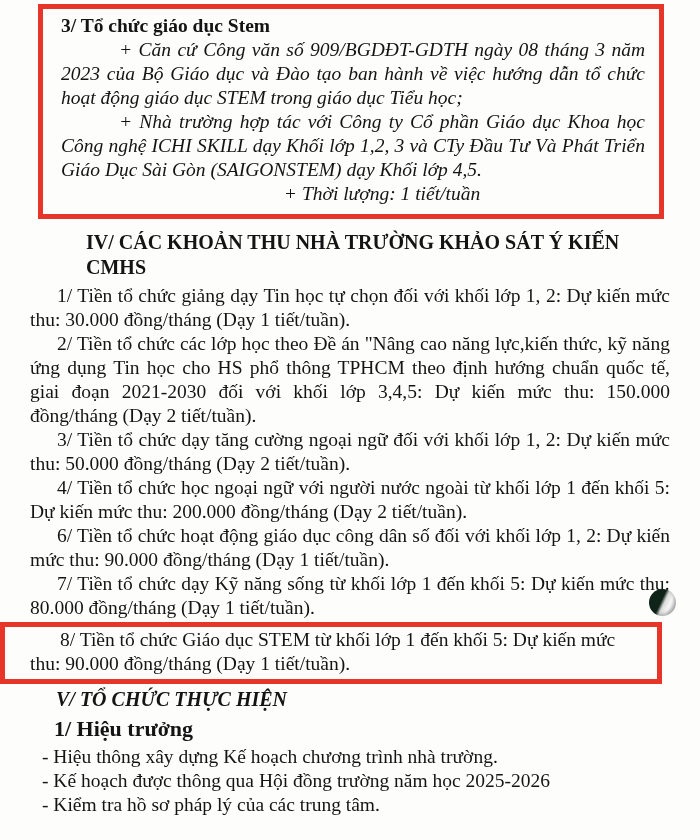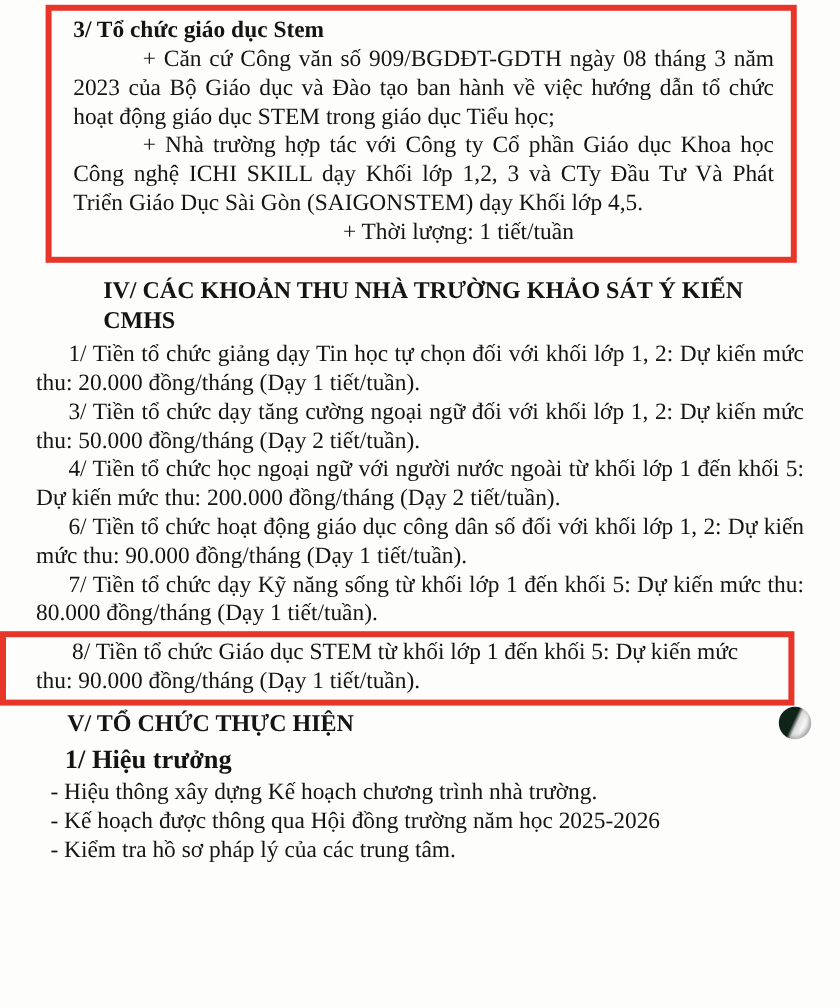--- a/index.html
+++ b/index.html
@@ -30,20 +30,21 @@
     font-size: 19.5px;
     line-height: 24px;
     font-weight: bold;
   }
   .redbox1 p {
     margin: 0;
     font-size: 19.5px;
     line-height: 24px;
     text-align: justify;
     text-indent: 58px;
+    font-style: italic;
   }
   .redbox1 p.noindent-just { text-align: center; }
 
   
   .sec4-heading {
     margin: 11px 0 4px 0;
     padding-left: 56px;
     font-size: 20px;
     line-height: 25px;
     font-weight: bold;
@@ -65,20 +66,21 @@
   }
   .redbox2 .item { text-indent: 30px; text-align: left; }
 
   
   .sec5-heading {
     margin: 3px 0 0 0;
     padding-left: 26px;
     font-size: 20px;
     line-height: 25px;
     font-weight: bold;
+    font-style: italic;
   }
   .sub-heading {
     margin: 4px;
     padding-left: 20px;
     font-size: 22px;
     line-height: 25px;
     font-weight: bold;
   }
   .bullet {
     margin: 0;
@@ -107,21 +109,22 @@
 
     <div class="redbox1">
       <div class="h3">3/ Tổ chức giáo dục Stem</div>
       <p>+ Căn cứ Công văn số 909/BGDĐT-GDTH ngày 08 tháng 3 năm 2023 của Bộ Giáo dục và Đào tạo ban hành về việc hướng dẫn tổ chức hoạt động giáo dục STEM trong giáo dục Tiểu học;</p>
       <p>+ Nhà trường hợp tác với Công ty Cổ phần Giáo dục Khoa học Công nghệ ICHI SKILL dạy Khối lớp 1,2, 3 và CTy Đầu Tư Và Phát Triển Giáo Dục Sài Gòn (SAIGONSTEM) dạy Khối lớp 4,5.</p>
       <p class="noindent-just">+ Thời lượng: 1 tiết/tuần</p>
     </div>
 
     <div class="sec4-heading">IV/ CÁC KHOẢN THU NHÀ TRƯỜNG KHẢO SÁT Ý KIẾN CMHS</div>
 
-    <p class="item">1/ Tiền tổ chức giảng dạy Tin học tự chọn đối với khối lớp 1, 2: Dự kiến mức thu: 20.000 đồng/tháng (Dạy 1 tiết/tuần).</p>
+    <p class="item">1/ Tiền tổ chức giảng dạy Tin học tự chọn đối với khối lớp 1, 2: Dự kiến mức thu: 30.000 đồng/tháng (Dạy 1 tiết/tuần).</p>
+    <p class="item">2/ Tiền tổ chức các lớp học theo Đề án "Nâng cao năng lực,kiến thức, kỹ năng ứng dụng Tin học cho HS phổ thông TPHCM theo định hướng chuẩn quốc tế, giai đoạn 2021-2030 đối với khối lớp 3,4,5: Dự kiến mức thu: 150.000 đồng/tháng (Dạy 2 tiết/tuần).</p>
     <p class="item">3/ Tiền tổ chức dạy tăng cường ngoại ngữ đối với khối lớp 1, 2: Dự kiến mức thu: 50.000 đồng/tháng (Dạy 2 tiết/tuần).</p>
     <p class="item">4/ Tiền tổ chức học ngoại ngữ với người nước ngoài từ khối lớp 1 đến khối 5: Dự kiến mức thu: 200.000 đồng/tháng (Dạy 2 tiết/tuần).</p>
     <p class="item">6/ Tiền tổ chức hoạt động giáo dục công dân số đối với khối lớp 1, 2: Dự kiến mức thu: 90.000 đồng/tháng (Dạy 1 tiết/tuần).</p>
     <p class="item">7/ Tiền tổ chức dạy Kỹ năng sống từ khối lớp 1 đến khối 5: Dự kiến mức thu: 80.000 đồng/tháng (Dạy 1 tiết/tuần).</p>
 
     <div class="redbox2">
       <p class="item">8/ Tiền tổ chức Giáo dục STEM từ khối lớp 1 đến khối 5: Dự kiến mức thu: 90.000 đồng/tháng (Dạy 1 tiết/tuần).</p>
     </div>
 
     <div class="sec5-heading">V/ TỔ CHỨC THỰC HIỆN</div>

